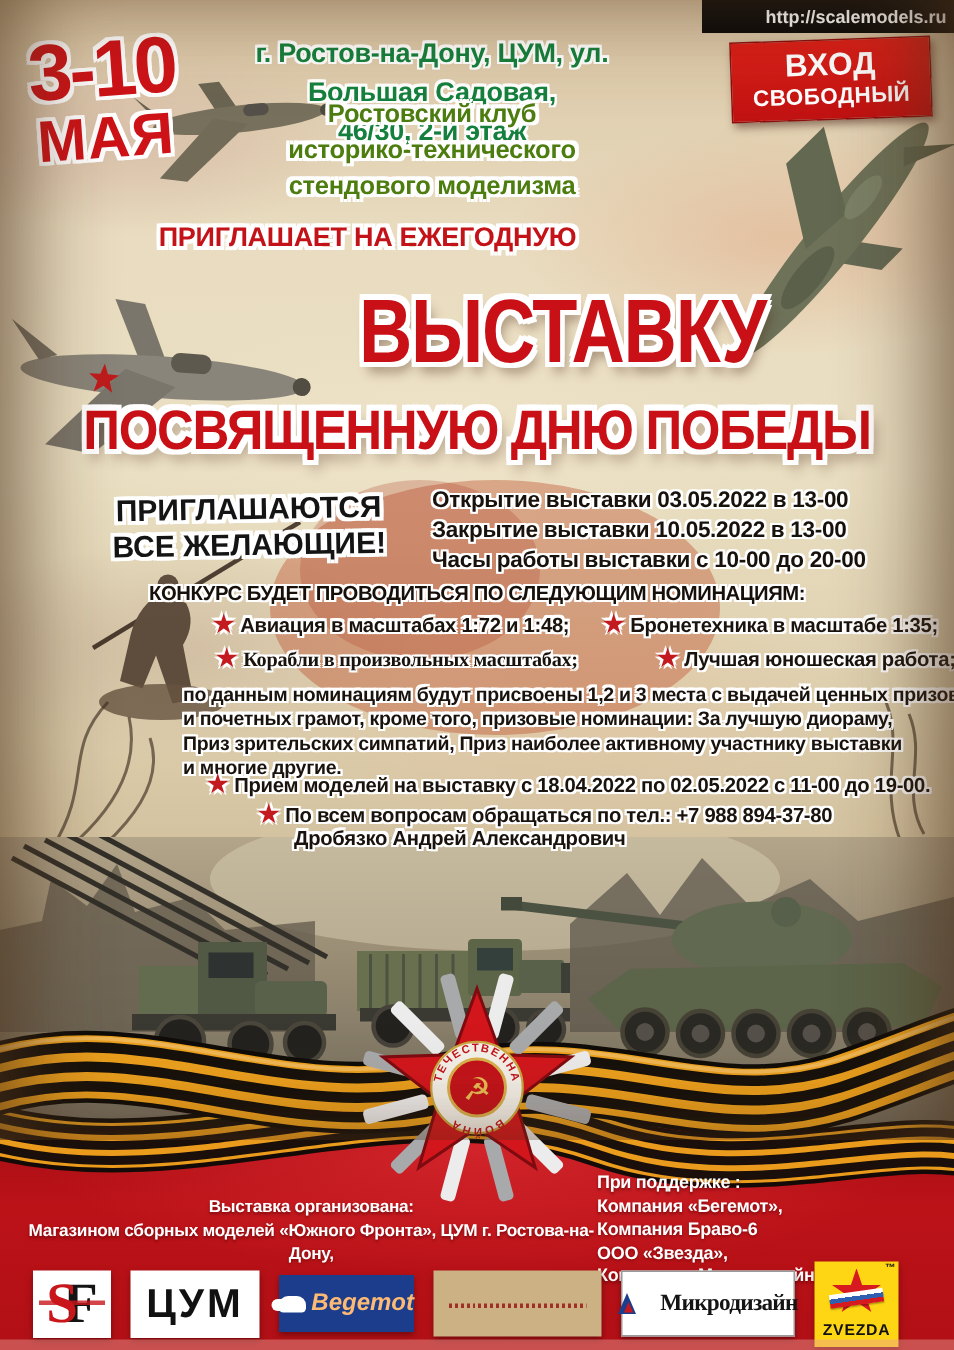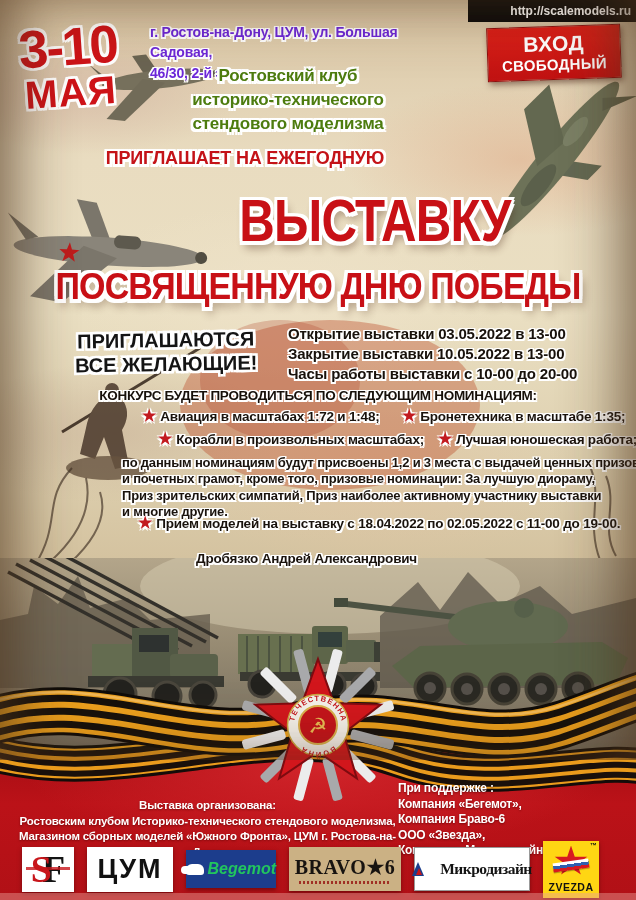--- a/index.html
+++ b/index.html
@@ -37,22 +37,22 @@
   
   .ow1{text-shadow:-1.5px -1.5px 0 #fff,1.5px -1.5px 0 #fff,-1.5px 1.5px 0 #fff,1.5px 1.5px 0 #fff,0 -1.5px 0 #fff,0 1.5px 0 #fff,-1.5px 0 0 #fff,1.5px 0 0 #fff;}
   .ow2{text-shadow:-2.5px -2.5px 0 #fff,2.5px -2.5px 0 #fff,-2.5px 2.5px 0 #fff,2.5px 2.5px 0 #fff,0 -2.5px 0 #fff,0 2.5px 0 #fff,-2.5px 0 0 #fff,2.5px 0 0 #fff;}
   .ow3{text-shadow:-3.5px -3.5px 0 #fff,3.5px -3.5px 0 #fff,-3.5px 3.5px 0 #fff,3.5px 3.5px 0 #fff,0 -3.5px 0 #fff,0 3.5px 0 #fff,-3.5px 0 0 #fff,3.5px 0 0 #fff,4px 7px 9px rgba(70,35,20,.45);}
   
   .url-bar{right:0;top:0;width:168px;height:22px;background:#0b0b0b;color:#fff;z-index:4;
     font-size:12px;font-weight:bold;line-height:22px;text-align:right;padding-right:5px;box-sizing:border-box;}
   .date-badge{left:20px;top:22px;z-index:4;color:#ce1318;font-weight:900;text-align:center;transform:rotate(-4deg);line-height:.95;}
   .date-badge .range{font-size:53px;letter-spacing:-2px;display:block;}
   .date-badge .month{font-size:39px;letter-spacing:1px;display:block;margin-top:2px;}
-  .address{left:150px;top:22px;width:276px;z-index:4;font-size:14px;font-weight:bold;
-    color:#6d28d9;letter-spacing:-.2px;line-height:1.45;}
+  .address{left:150px;top:22px;width:276px;z-index:4;text-align:center;font-size:18px;font-weight:bold;
+    color:#15803d;letter-spacing:-.2px;line-height:1.45;}
   .entry-badge{left:487px;top:26px;width:128px;z-index:4;background:linear-gradient(180deg,#dc1f18,#c01212);
     border:1px solid #8e0d0d;box-shadow:2px 3px 6px rgba(60,20,10,.5);transform:rotate(-2deg);
     text-align:center;color:#fff;font-weight:800;padding:5px 2px 6px;}
   .entry-badge .l1{font-size:21px;display:block;letter-spacing:.5px;}
   .entry-badge .l2{font-size:15px;display:block;letter-spacing:.3px;}
   .club{left:150px;top:64px;width:276px;z-index:4;text-align:center;font-size:17px;font-weight:800;
     color:#4d7c0f;line-height:1.4;letter-spacing:-.2px;}
   
   .invite{left:0;top:148px;width:490px;z-index:4;text-align:center;font-size:18px;font-weight:800;color:#c41318;letter-spacing:-.2px;}
   .title{left:375px;top:186px;z-index:4;transform:translateX(-50%) scaleX(.82);transform-origin:center;
@@ -74,21 +74,21 @@
   
   .org-block{left:15px;top:798px;width:385px;z-index:4;text-align:center;color:#fff;font-size:11.5px;font-weight:bold;line-height:1.35;letter-spacing:-.2px;text-shadow:0 1px 2px rgba(80,0,0,.6);}
   .support-block{left:398px;top:781px;width:230px;z-index:4;color:#fff;font-size:12px;font-weight:bold;line-height:1.3;letter-spacing:-.2px;text-shadow:0 1px 2px rgba(80,0,0,.6);}
   .logos{left:0;top:840px;width:636px;height:58px;z-index:4;display:flex;align-items:center;justify-content:flex-start;padding-left:22px;box-sizing:border-box;gap:13px;}
   .logo{background:#fff;box-shadow:0 2px 4px rgba(60,0,0,.5);display:flex;align-items:center;justify-content:center;}
   .logo-sf{width:52px;height:45px;font-family:"Liberation Serif",serif;font-weight:bold;position:relative;}
   .logo-sf .s{color:#c8161b;font-size:38px;margin-right:-10px;z-index:1;}
   .logo-sf .f{color:#141414;font-size:38px;}
   .logo-sf .bar{position:absolute;left:4px;right:4px;top:20px;height:3px;background:#c8161b;opacity:.8;}
   .logo-tsum{width:86px;height:45px;color:#111;font-weight:900;font-size:27px;letter-spacing:2px;}
-  .logo-begemot{width:90px;height:38px;background:#1c3d8c;color:#22c55e;font-style:italic;font-weight:bold;font-size:16px;gap:4px;}
+  .logo-begemot{width:90px;height:38px;background:#1c3d8c;color:#fdba74;font-style:italic;font-weight:bold;font-size:16px;gap:4px;}
   .hippo{display:inline-block;width:18px;height:11px;background:#fff;border-radius:6px 6px 3px 3px;position:relative;}
   .hippo:before{content:"";position:absolute;left:-5px;top:2px;width:10px;height:8px;background:#fff;border-radius:4px;}
   .logo-bravo{width:112px;height:44px;background:#cbb184;flex-direction:column;color:#171310;font-family:"Liberation Serif",serif;font-weight:bold;font-size:20px;letter-spacing:.5px;}
   .logo-bravo .tiny{width:92px;height:3px;background:repeating-linear-gradient(90deg,#a03025 0 2px,transparent 2px 4px);margin-top:2px;}
   .logo-micro{width:114px;height:42px;border:1px solid #999;color:#141414;font-family:"Liberation Serif",serif;font-weight:bold;font-size:15.5px;gap:16px;letter-spacing:-.5px;}
   .sail{display:inline-block;width:0;height:0;border-left:6px solid transparent;border-right:6px solid transparent;border-bottom:14px solid #1c3d8c;position:relative;}
   .sail:after{content:"";position:absolute;left:-2px;top:6px;width:0;height:0;border-left:3px solid transparent;border-right:3px solid transparent;border-bottom:7px solid #c8161b;}
   .logo-zvezda{width:56px;height:57px;background:#ffd613;flex-direction:column;position:relative;color:#111;font-weight:900;font-size:10.5px;}
   .zstar{width:34px;height:32px;background:#d71920;clip-path:polygon(50% 0%,61% 35%,98% 35%,68% 57%,79% 91%,50% 70%,21% 91%,32% 57%,2% 35%,39% 35%);position:relative;}
   .zflag{position:absolute;left:10px;top:20px;width:36px;height:9px;transform:rotate(-8deg);box-shadow:0 1px 1px rgba(0,0,0,.3);
@@ -319,42 +319,44 @@
   </div>
 
   <div class="abs contest-heading ow1">КОНКУРС БУДЕТ ПРОВОДИТЬСЯ ПО СЛЕДУЮЩИМ НОМИНАЦИЯМ:</div>
 
   <div class="abs nomination ow1" style="left:142px;top:406px;">
     <span class="star">★</span><span>Авиация в масштабах 1:72 и 1:48;</span>
   </div>
   <div class="abs nomination ow1" style="left:402px;top:406px;">
     <span class="star">★</span><span>Бронетехника в масштабе 1:35;</span>
   </div>
-  <div class="abs nomination ow1" style="left:158px;top:429px;">
+  <div class="abs nomination ow1" style="left:144px;top:429px;font-family:Liberation Serif, serif;">
     <span class="star">★</span><span>Корабли в произвольных масштабах;</span>
   </div>
   <div class="abs nomination ow1" style="left:438px;top:429px;">
     <span class="star">★</span><span>Лучшая юношеская работа;</span>
   </div>
 
   <div class="abs prizes ow1">
     <div>по данным номинациям будут присвоены 1,2 и 3 места с выдачей ценных призов</div>
     <div>и почетных грамот, кроме того, призовые номинации: За лучшую диораму,</div>
     <div>Приз зрительских симпатий, Приз наиболее активному участнику выставки</div>
     <div>и многие другие.</div>
   </div>
 
   <div class="abs nomination ow1 line-sub">
     <span class="star">★</span><span>Прием моделей на выставку с 18.04.2022 по 02.05.2022 с 11-00 до 19-00.</span>
   </div>
+  <div class="abs nomination ow1 line-contact">
+    <span class="star">★</span><span>По всем вопросам обращаться по тел.: +7 988 894-37-80</span>
+  </div>
   <div class="abs contact-name ow1">Дробязко Андрей Александрович</div>
 
   <div class="abs org-block">
     <div>Выставка организована:</div>
-    <div>Ростовским клубом Историко-технического стендового моделизма,</div>
     <div>Магазином сборных моделей «Южного Фронта», ЦУМ г. Ростова-на-Дону,</div>
   </div>
 
   <div class="abs support-block">
     <div>При поддержке :</div>
     <div>Компания «Бегемот»,</div>
     <div>Компания Браво-6</div>
     <div>ООО «Звезда»,</div>
     <div>Компании «Микродизайн»</div>
   </div>
@@ -364,21 +366,20 @@
       <span class="s">S</span>
       <span class="f">F</span>
       <span class="bar"></span>
     </div>
     <div class="logo logo-tsum">ЦУМ</div>
     <div class="logo logo-begemot">
       <span class="hippo"></span>
       <span>Begemot</span>
     </div>
     <div class="logo logo-bravo">
-      <span>BRAVO★6</span>
       <span class="tiny"></span>
     </div>
     <div class="logo logo-micro">
       <span class="sail"></span>
       <span>Микродизайн</span>
     </div>
     <div class="logo logo-zvezda">
       <span class="ztm">™</span>
       <span class="zstar"></span>
       <span class="zflag"></span>

